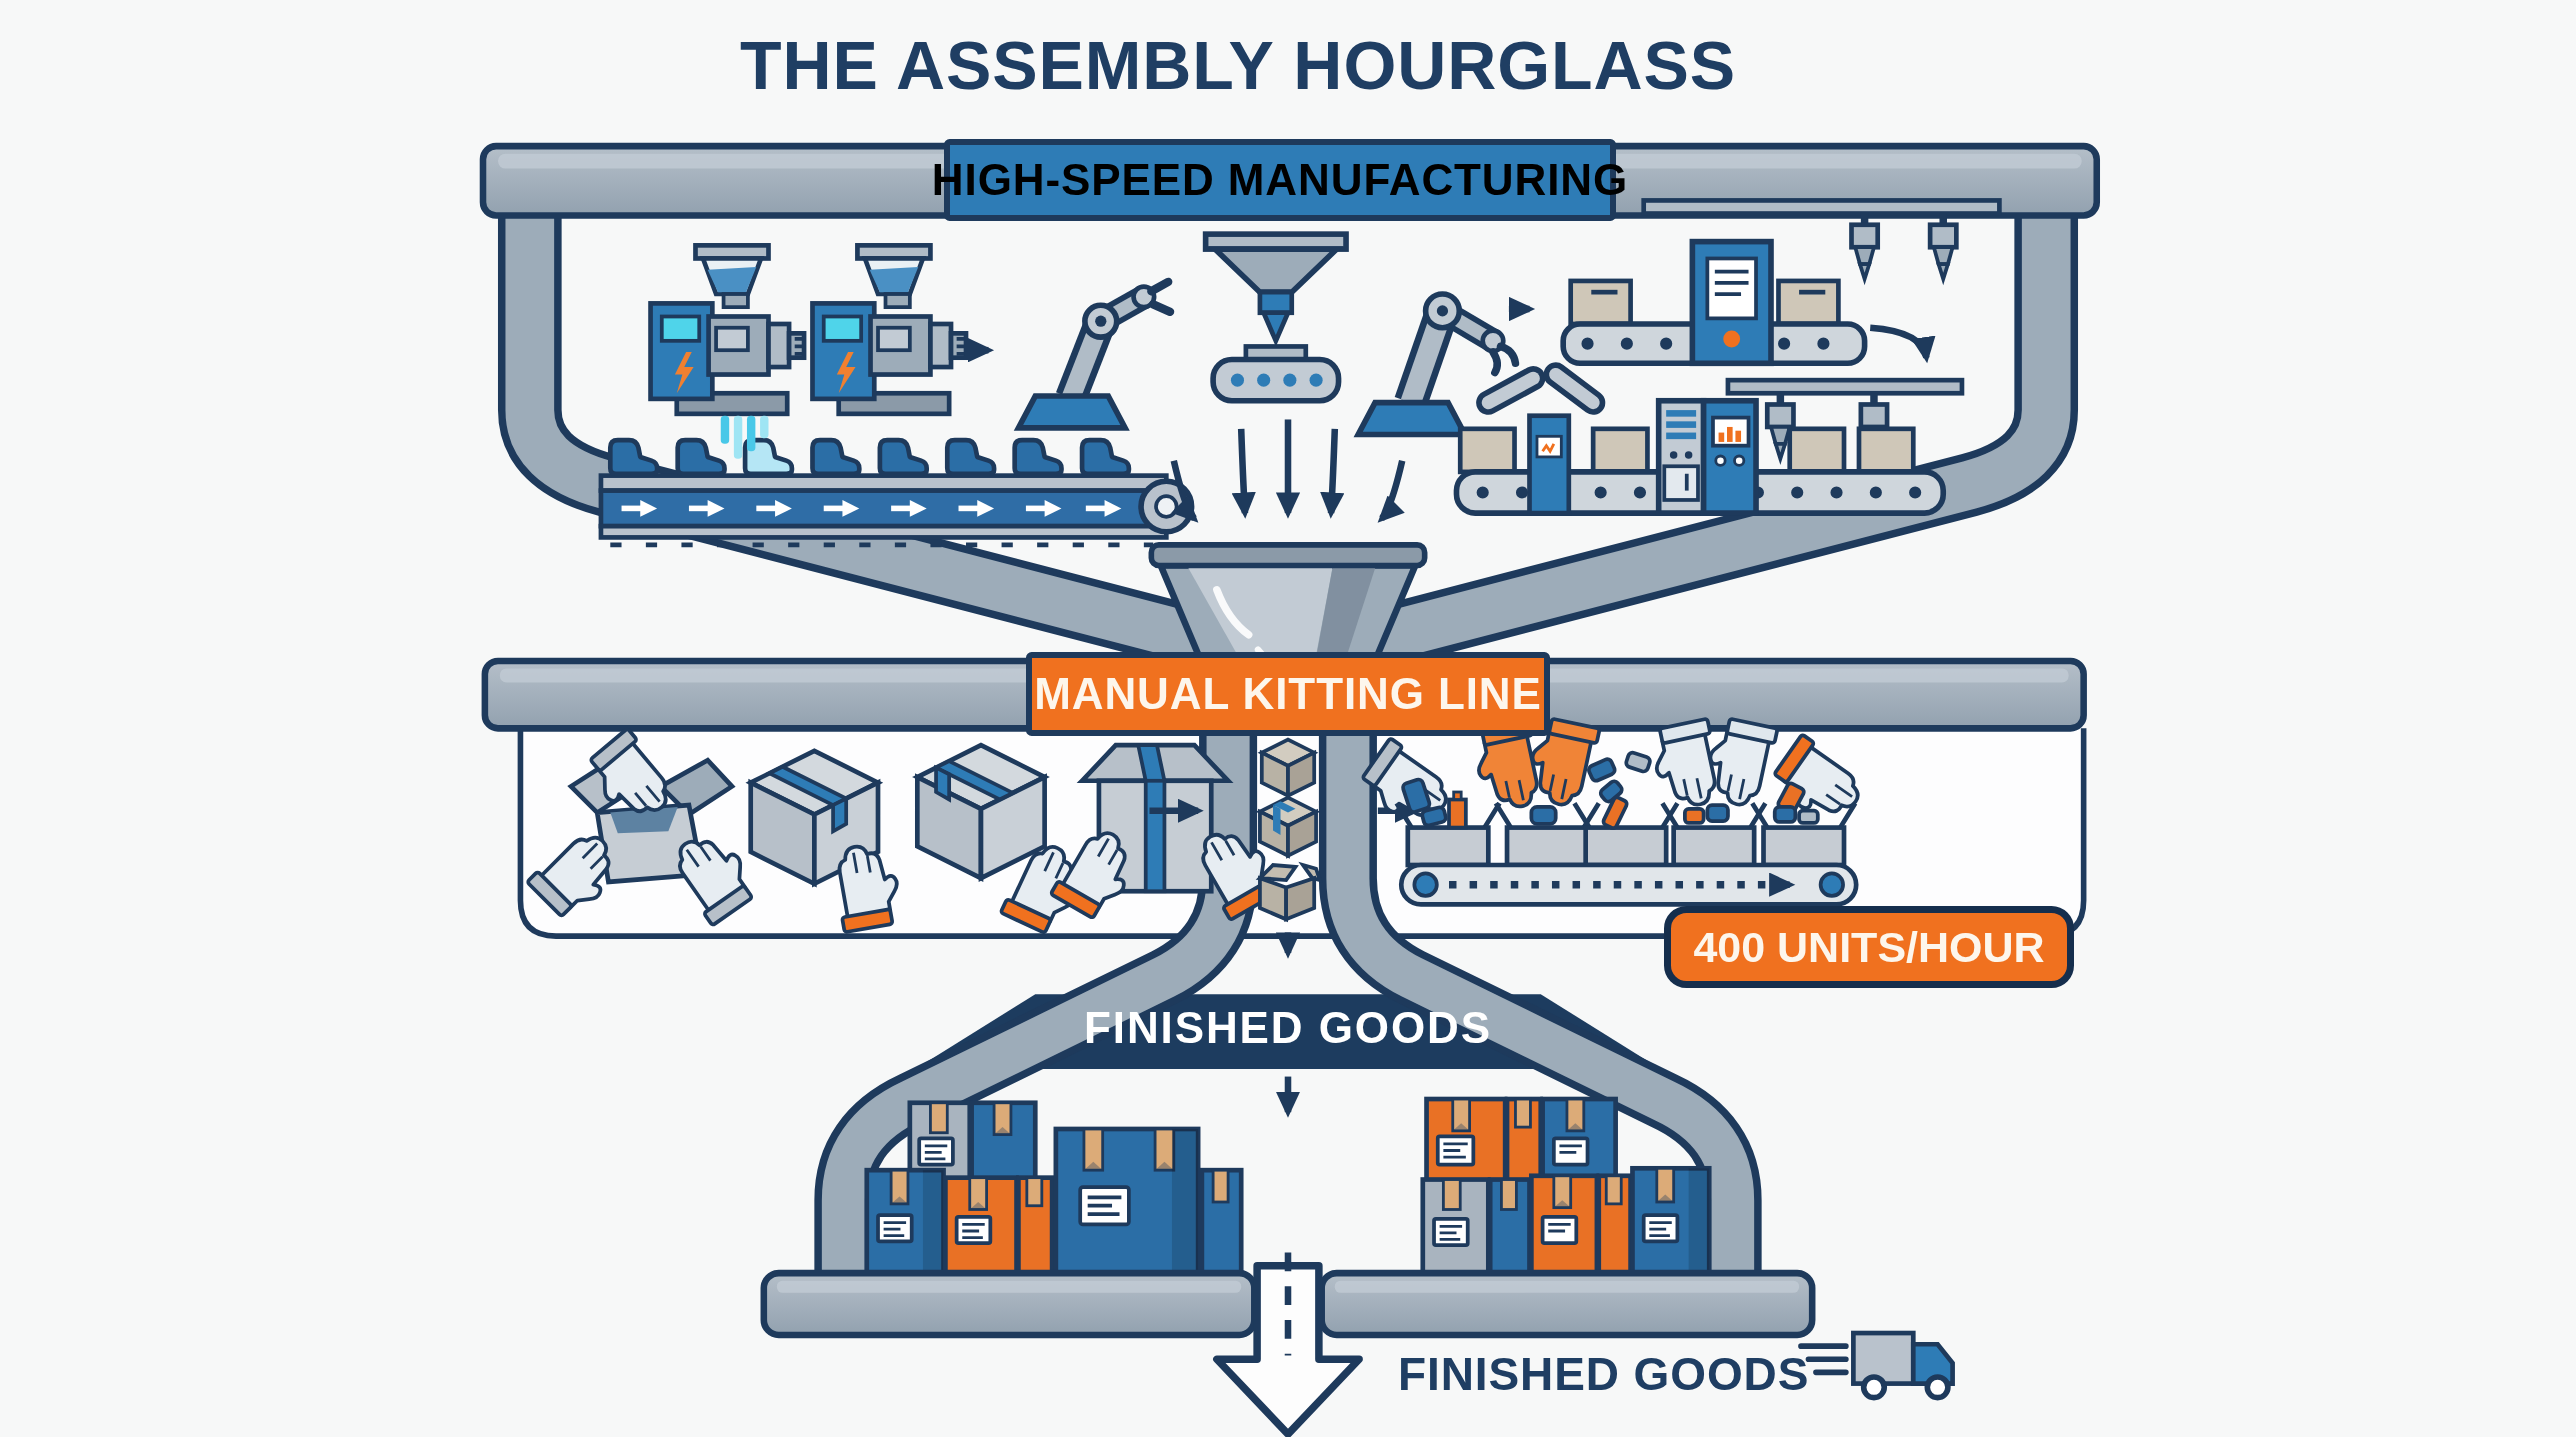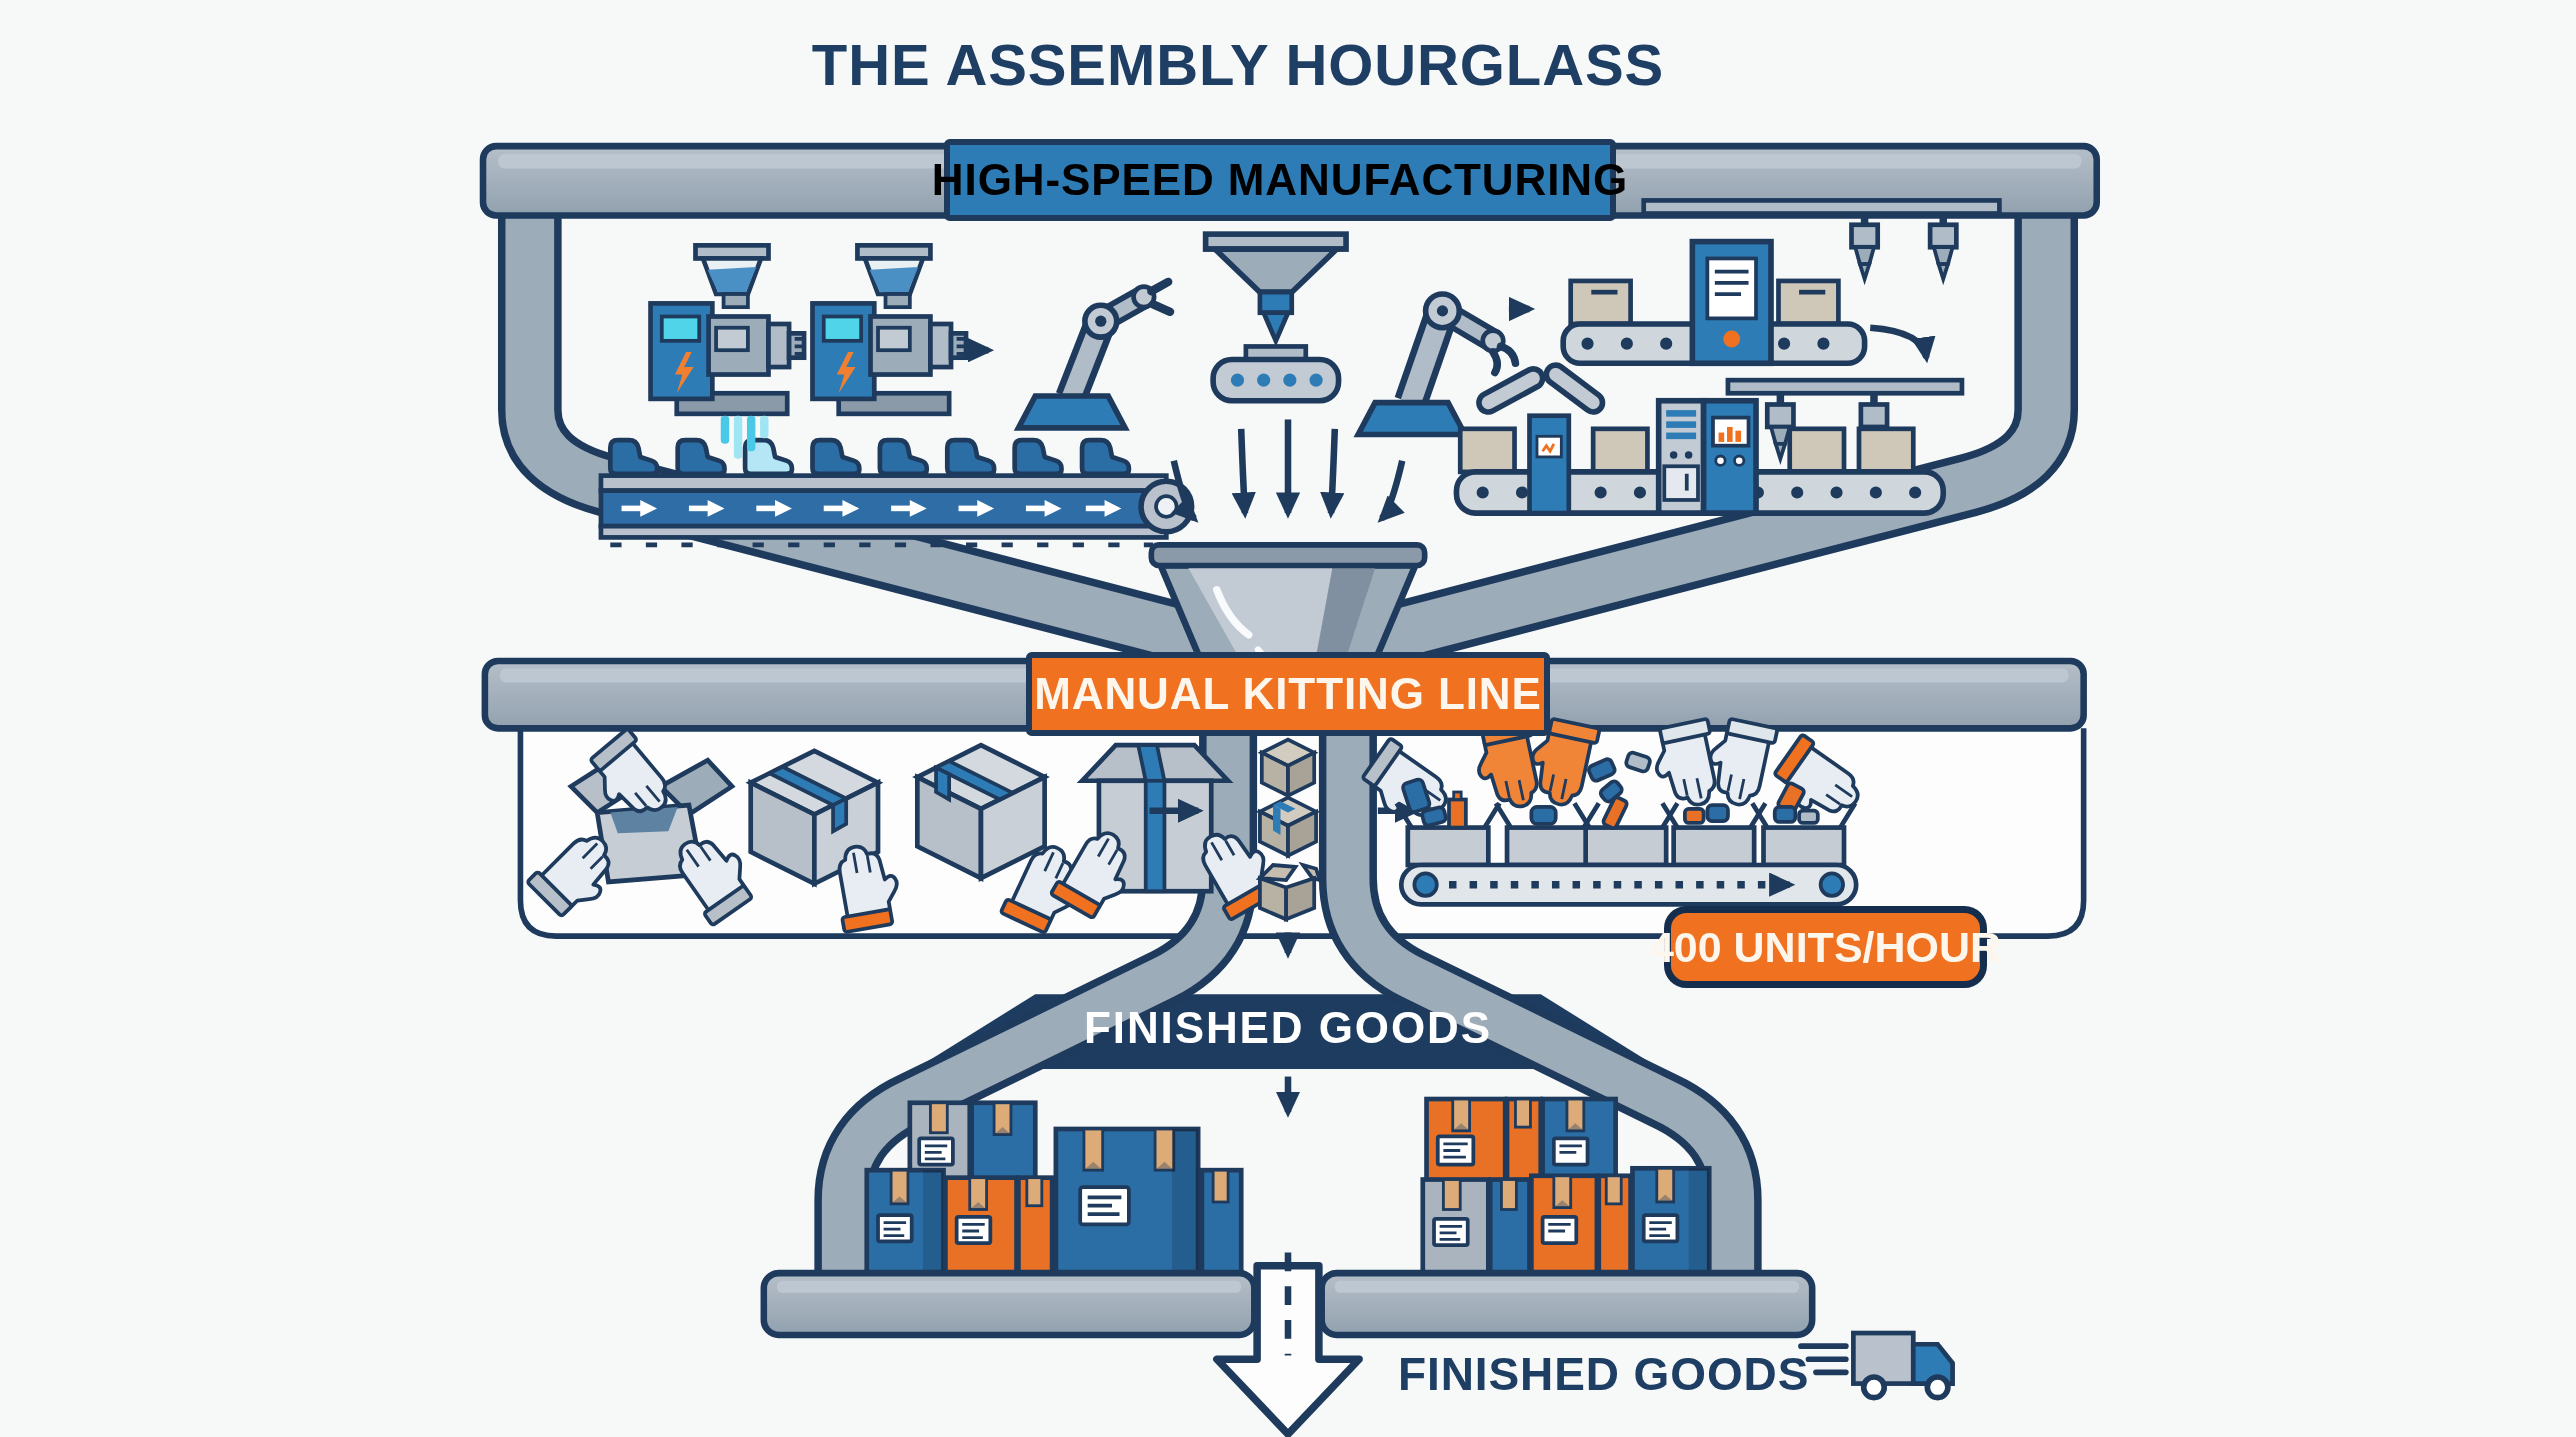--- a/index.html
+++ b/index.html
@@ -5,30 +5,30 @@
   :root{
     --navy:#1e3a5c; --title-navy:#1f3e63; --banner-blue:#2e7cb6; --accent-orange:#f0711f;
     --badge-border:#152e4d; --frame-gray:#9dacb9; --background:#f7f8f8; --banner-navy:#1d3c5f;
   }
   html,body{margin:0;padding:0;background:var(--background,#f7f8f8);}
   #canvas{position:relative;width:2576px;height:1438px;overflow:hidden;
           font-family:"Liberation Sans",sans-serif;background:var(--background,#f7f8f8);}
   #art{position:absolute;left:0;top:0;}
   .ov{position:absolute;display:flex;align-items:center;justify-content:center;
       font-weight:700;white-space:nowrap;}
-  #title{left:0;top:7.5px;width:2476px;height:114px;font-size:58px;color:var(--title-navy,#1f3e63);letter-spacing:0.9px;}
+  #title{left:0;top:7.5px;width:2476px;height:114px;font-size:68px;color:var(--title-navy,#1f3e63);letter-spacing:0.9px;}
   #banner-hs{left:944px;top:139px;width:672px;height:82px;background:var(--banner-blue,#2e7cb6);
       border:6.6px solid var(--navy,#1e3a5c);border-radius:5.6px;color:#000000;font-size:44px;letter-spacing:0.9px;box-sizing:border-box;}
   #banner-kit{left:1018px;top:652px;width:524px;height:84px;background:var(--accent-orange,#f0711f);
       border:6.6px solid var(--navy,#1e3a5c);border-radius:5.6px;color:#fdf6ec;font-size:44px;letter-spacing:0.9px;box-sizing:border-box;margin-left:8px;}
   #banner-fin{left:940px;top:998px;width:696px;height:60px;color:#ffffff;font-size:44px;letter-spacing:1.9px;}
   .badge{background:var(--accent-orange,#f0711f);border:7.5px solid var(--badge-border,#152e4d);
       border-radius:22.5px;color:#fdf6ec;box-sizing:border-box;}
   #badge-2000{left:595px;top:535px;width:423px;height:84px;font-size:44px;}
-  #badge-400{left:1664px;top:906px;width:323px;height:82px;font-size:43px;}
+  #badge-400{left:1664px;top:906px;width:410px;height:82px;font-size:43px;}
   #out-label{left:1398px;top:1344px;height:60px;color:var(--title-navy,#1f3e63);font-size:46px;letter-spacing:0.9px;}
 </style>
 </head>
 <body>
 
 <div id="canvas">
 
 <svg id="art" width="2576" height="1438" viewBox="0 0 2752 1536">
   <defs>
     <linearGradient id="gBar" x1="0" y1="0" x2="0" y2="1">

